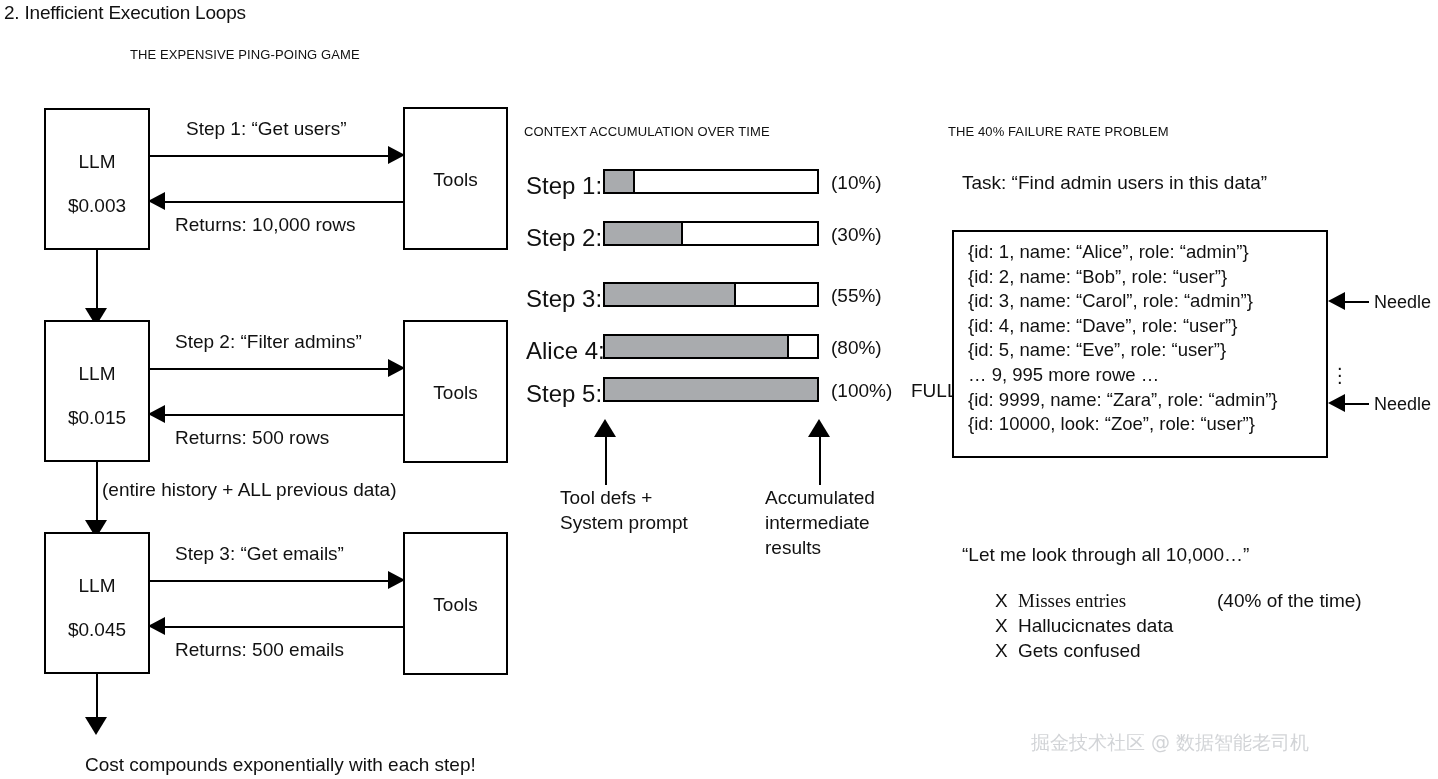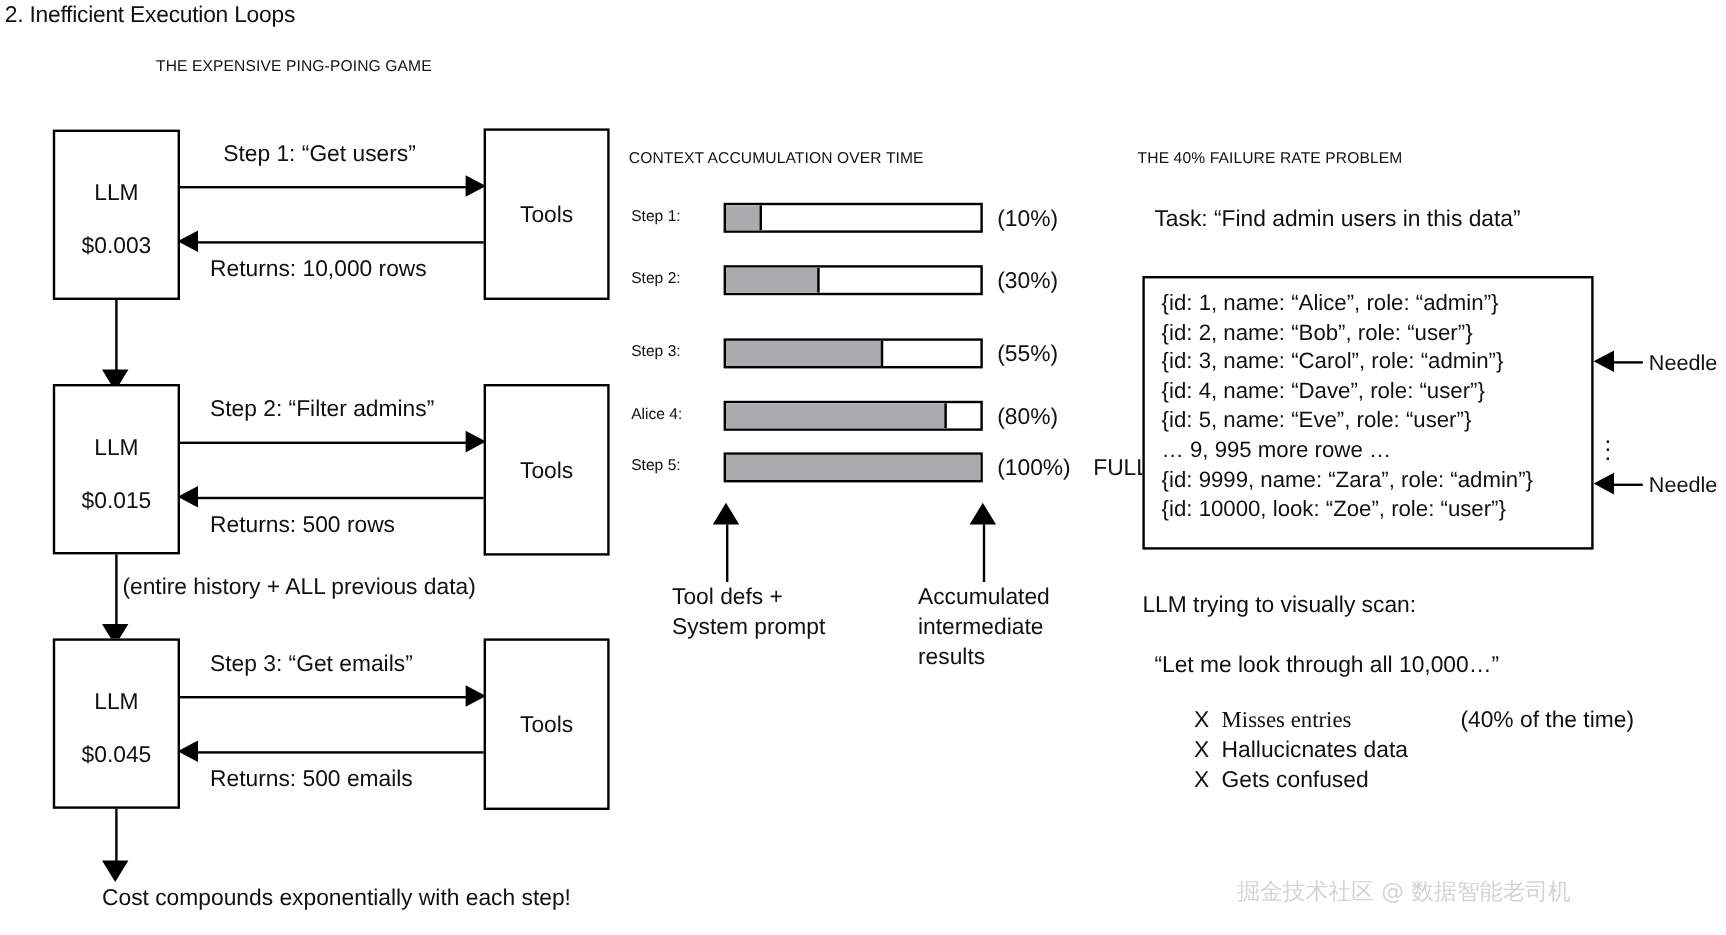--- a/index.html
+++ b/index.html
@@ -102,21 +102,21 @@
   }
   .bar-fill {
     height: 100%;
     background: #a9abae;
     border-right: 2.5px solid #000000;
     box-sizing: border-box;
   }
   .bar-fill.full { border-right: none; }
   .bar-label {
     position: absolute;
-    font-size: 13px;
+    font-size: 24px;
     white-space: nowrap;
   }
   .bar-pct {
     position: absolute;
     font-size: 19px;
     white-space: nowrap;
   }
 
   
   .data-panel {
@@ -209,21 +209,21 @@
   </div>
   <div class="hline" style="left:150px; top:580px; width:240px;"></div>
   <div class="arrow-r" style="left:388px; top:571px;"></div>
   <div class="txt body-txt" style="left:175px; top:543px;">Step 3: “Get emails”</div>
   <div class="hline" style="left:163px; top:626px; width:240px;"></div>
   <div class="arrow-l" style="left:148px; top:617px;"></div>
   <div class="txt body-txt" style="left:175px; top:639px;">Returns: 500 emails</div>
 
   <div class="vline" style="left:96px; top:674px; height:48px;"></div>
   <div class="arrow-d" style="left:85px; top:717px;"></div>
-  <div class="txt body-txt" style="left:85px; top:738px;">Cost compounds exponentially with each step!</div>
+  <div class="txt body-txt" style="left:85px; top:754px;">Cost compounds exponentially with each step!</div>
 
   <div class="txt section-title" style="left:524px; top:124px;">CONTEXT ACCUMULATION OVER TIME</div>
 
   <div class="bar-label" style="left:526px; top:172px;">Step 1:</div>
   <div class="bar-outer" style="left:603px; top:169px; width:216px; height:25px;">
     <div class="bar-fill" style="width:14%;"></div>
   </div>
   <div class="bar-pct" style="left:831px; top:172px;">(10%)</div>
 
   <div class="bar-label" style="left:526px; top:224px;">Step 2:</div>
@@ -283,21 +283,20 @@
   <div class="ellipsis-v" style="left:1337px; top:360px;">
     <span>.</span>
       <span>.</span>
       <span>.</span>
   </div>
 
   <div class="hline" style="left:1345px; top:403px; width:24px;"></div>
   <div class="arrow-l" style="left:1328px; top:394px;"></div>
   <div class="needle-label" style="left:1374px; top:394px;">Needle</div>
 
-  <div class="txt body-txt" style="left:952px; top:494px;">LLM trying to visually scan:</div>
   <div class="txt body-txt" style="left:962px; top:544px;">“Let me look through all 10,000…”</div>
 
   <div class="fail-row" style="left:995px; top:590px;">X</div>
   <div class="fail-row" style="left:1018px; top:590px;font-family:Liberation Serif, serif;">Misses entries</div>
   <div class="fail-row" style="left:1217px; top:590px;">(40% of the time)</div>
 
   <div class="fail-row" style="left:995px; top:615px;">X</div>
   <div class="fail-row" style="left:1018px; top:615px;">Hallucicnates data</div>
 
   <div class="fail-row" style="left:995px; top:640px;">X</div>

